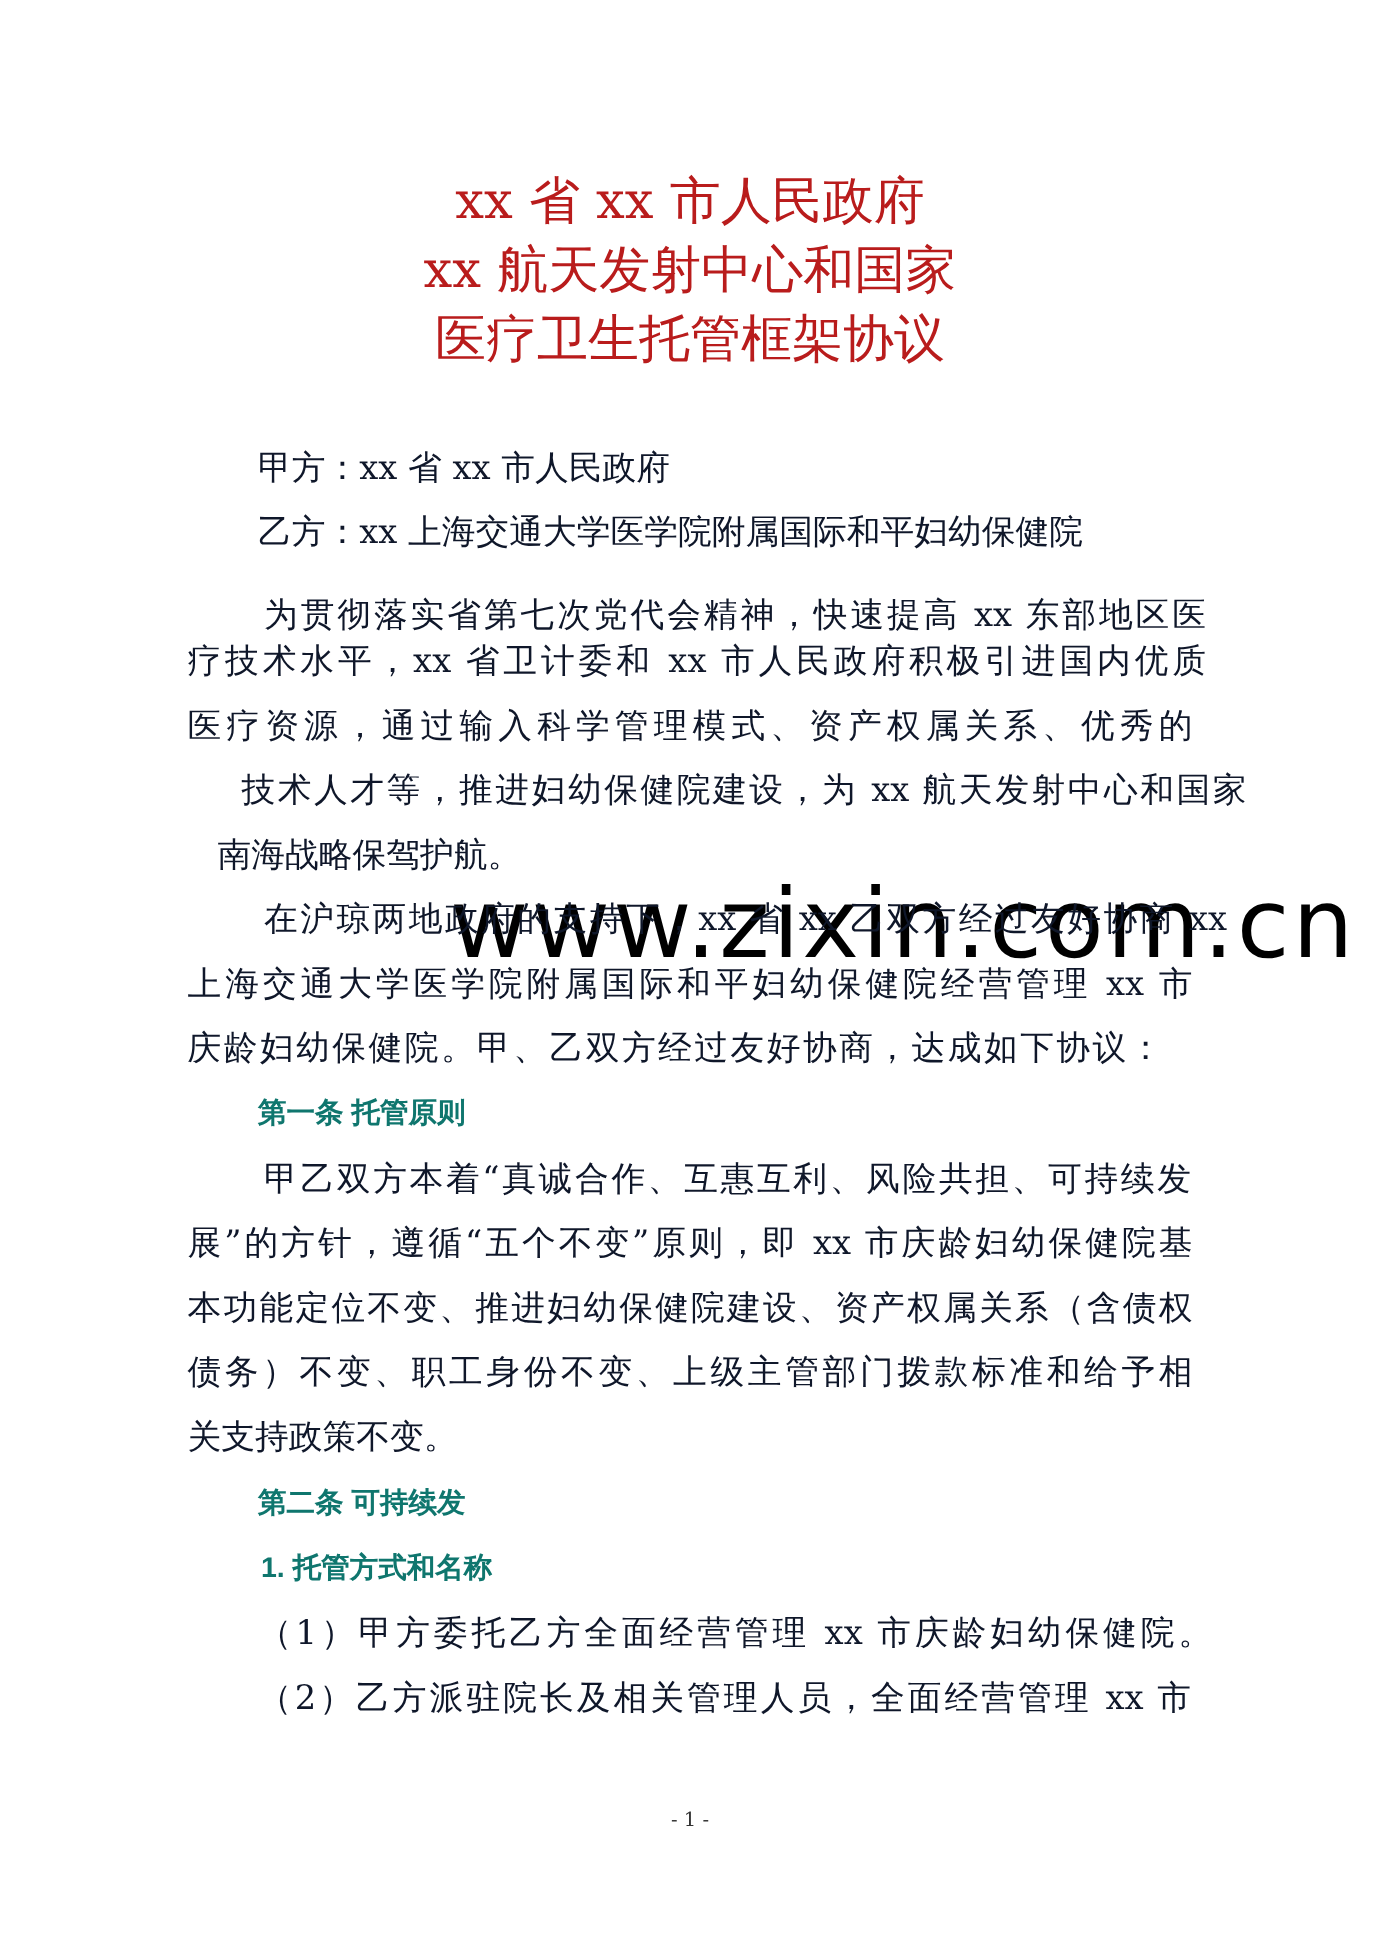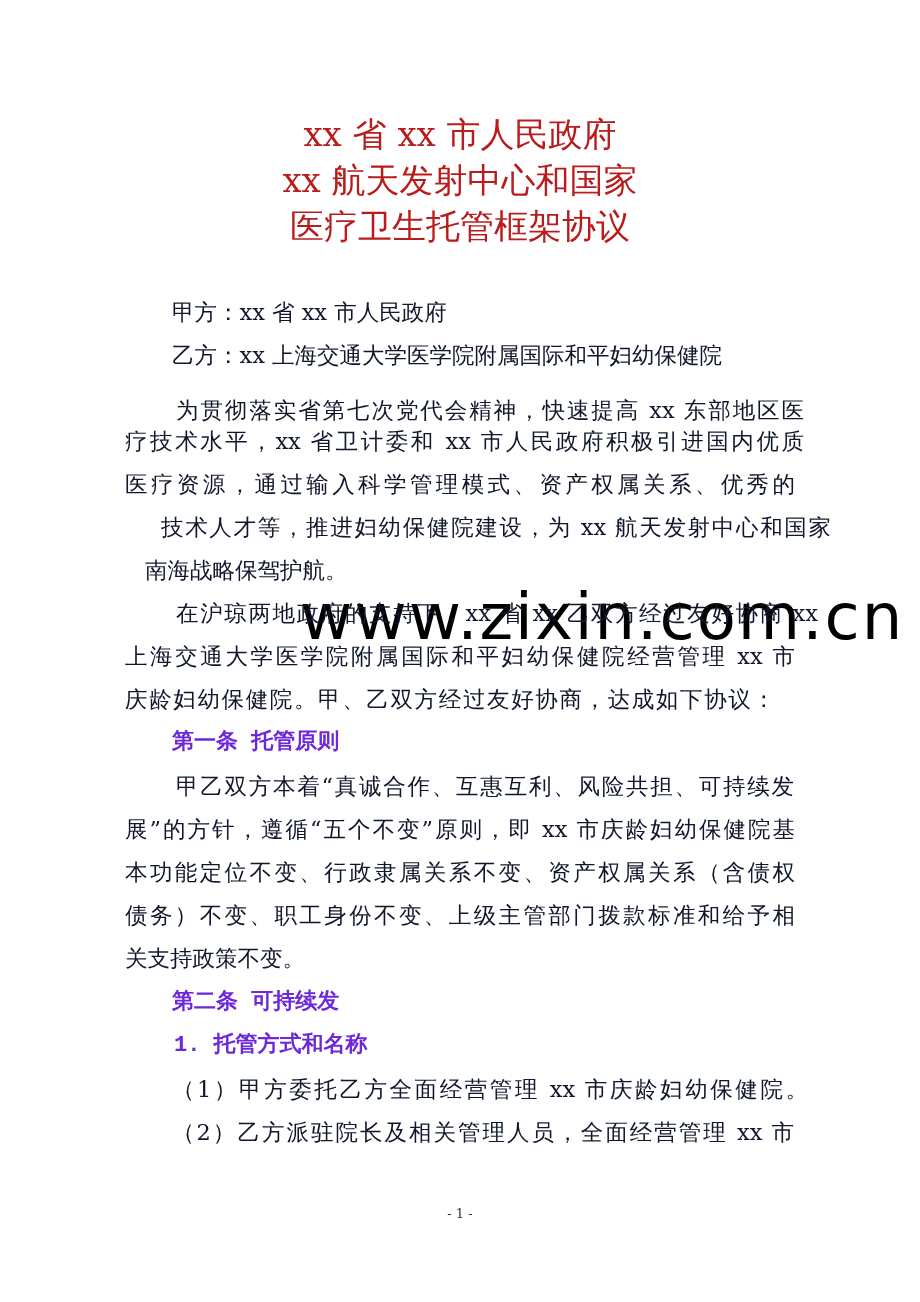--- a/index.html
+++ b/index.html
@@ -4,21 +4,21 @@
 <style>
   html, body { margin:0; padding:0; background:#ffffff; }
   body { width:920px; height:1302px; position:relative; overflow:hidden;
          font-family:"DejaVu Serif","Liberation Serif",serif; color:#111; }
   .page { position:absolute; left:0; top:0; width:920px; height:1302px; background:#fff; }
   .title { position:absolute; left:0; width:920px; text-align:center;
            font-size:34px; line-height:44px; color:#b91c1c; font-family:"DejaVu Serif","Liberation Serif",serif; }
   .line { position:absolute; font-size:22.5px; line-height:30px; white-space:nowrap; color:#0f172a;
           font-family:"DejaVu Serif","Liberation Serif",serif; }
   .just { text-align:justify; text-align-last:justify; }
-  .bold { font-family:Liberation Mono, monospace; font-weight:bold; font-size:22px; color:#6d28d9; }
+  .bold { font-family:Liberation Sans, sans-serif; font-weight:bold; font-size:19px; color:#0f766e; }
   .watermark { position:absolute; left:300px; top:580px; font-family:"DejaVu Sans","Liberation Sans",sans-serif;
                font-size:64px; color:#000000; letter-spacing:2px; z-index:0; }
   .footer { position:absolute; left:0; width:920px; top:1206px; text-align:center; font-size:13px; color:#333; }
   .content { position:relative; z-index:1; }
 </style>
 </head>
 <body>
 
 <div class="page">
   <div class="watermark">www.zixin.com.cn</div>
@@ -38,21 +38,21 @@
     <div class="line" style="left:125px; top:555px;margin-left:20px;">南海战略保驾护航。</div>
 
     <div class="line just" style="left:176px; top:598px; width:642px;">在沪琼两地政府的支持下，xx 省 xx 乙双方经过友好协商 xx</div>
     <div class="line just" style="left:125px; top:641px; width:670px;">上海交通大学医学院附属国际和平妇幼保健院经营管理 xx 市</div>
     <div class="line just" style="left:125px; top:684px; width:650px;">庆龄妇幼保健院。甲、乙双方经过友好协商，达成如下协议：</div>
 
     <div class="line bold" style="left:172px; top:728px;">第一条  托管原则</div>
 
     <div class="line just" style="left:176px; top:771px; width:618px;">甲乙双方本着“真诚合作、互惠互利、风险共担、可持续发</div>
     <div class="line just" style="left:125px; top:814px; width:670px;">展”的方针，遵循“五个不变”原则，即 xx 市庆龄妇幼保健院基</div>
-    <div class="line just" style="left:125px; top:857px; width:670px;">本功能定位不变、行政隶属关系不变、资产权属关系（含债权</div>
+    <div class="line just" style="left:125px; top:857px; width:670px;">本功能定位不变、推进妇幼保健院建设、资产权属关系（含债权</div>
     <div class="line just" style="left:125px; top:900px; width:670px;">债务）不变、职工身份不变、上级主管部门拨款标准和给予相</div>
     <div class="line" style="left:125px; top:943px;">关支持政策不变。</div>
 
     <div class="line bold" style="left:172px; top:988px;">第二条  可持续发</div>
     <div class="line bold" style="left:174px; top:1031px;">1. 托管方式和名称</div>
 
     <div class="line just" style="left:172px; top:1074px; width:636px;">（1）甲方委托乙方全面经营管理 xx 市庆龄妇幼保健院。</div>
     <div class="line just" style="left:172px; top:1117px; width:622px;">（2）乙方派驻院长及相关管理人员，全面经营管理 xx 市</div>
   </div>
 

